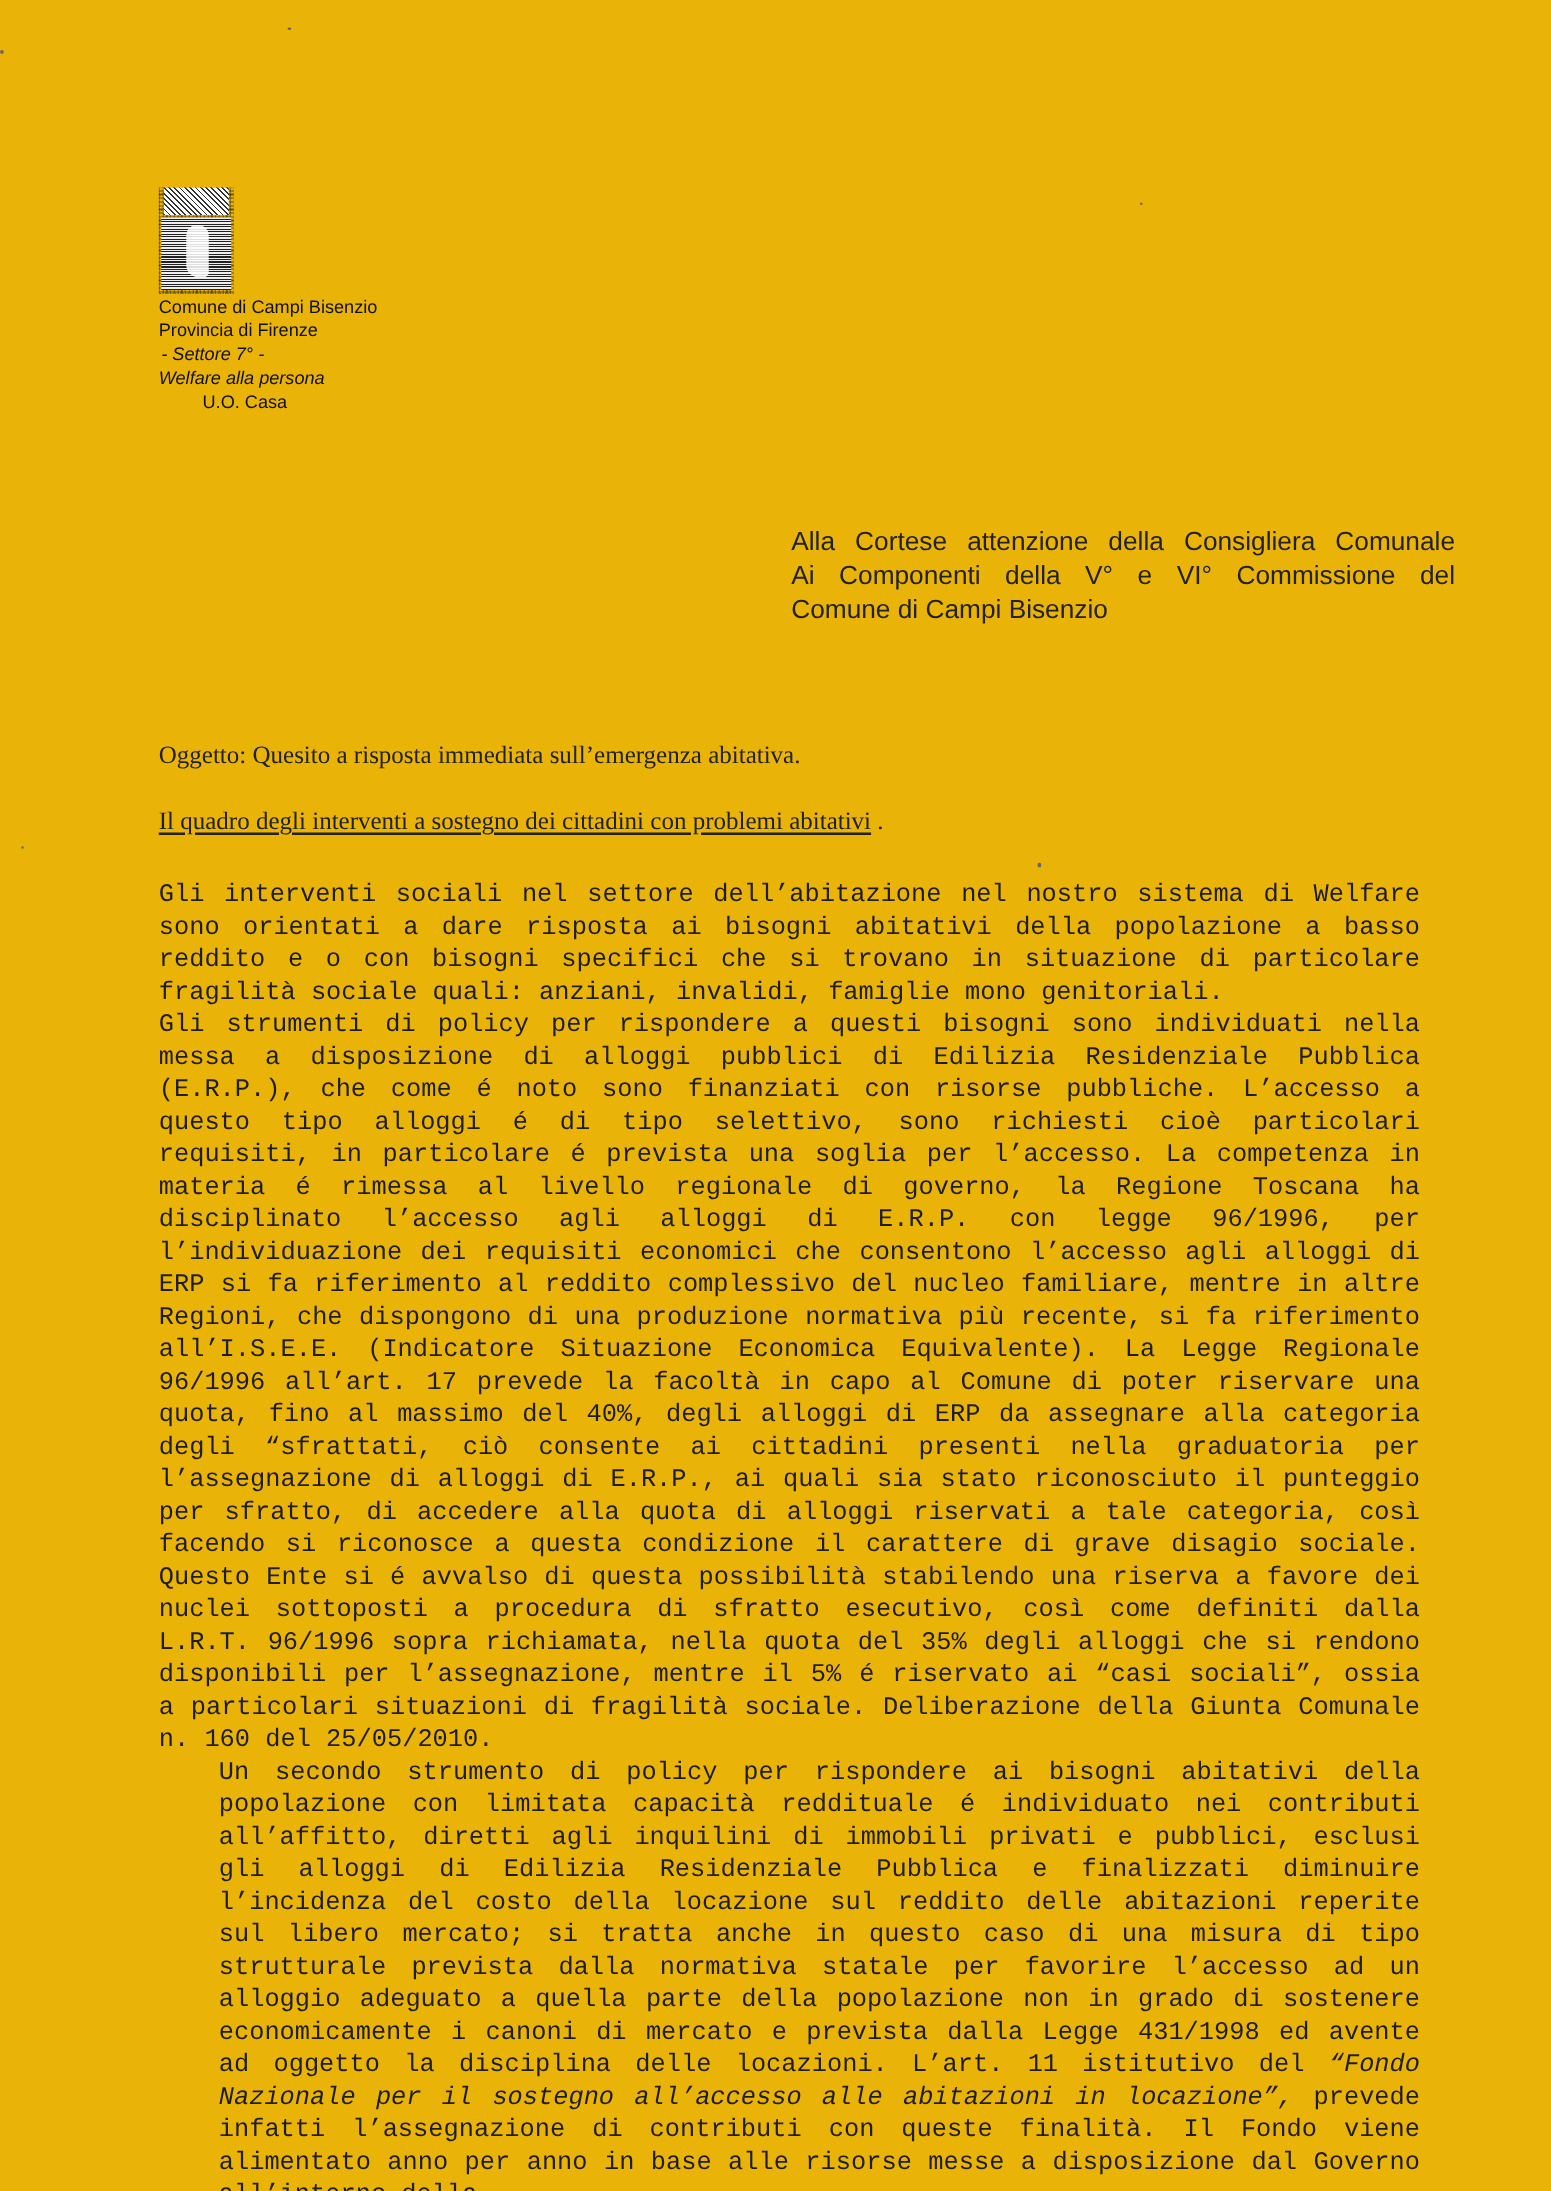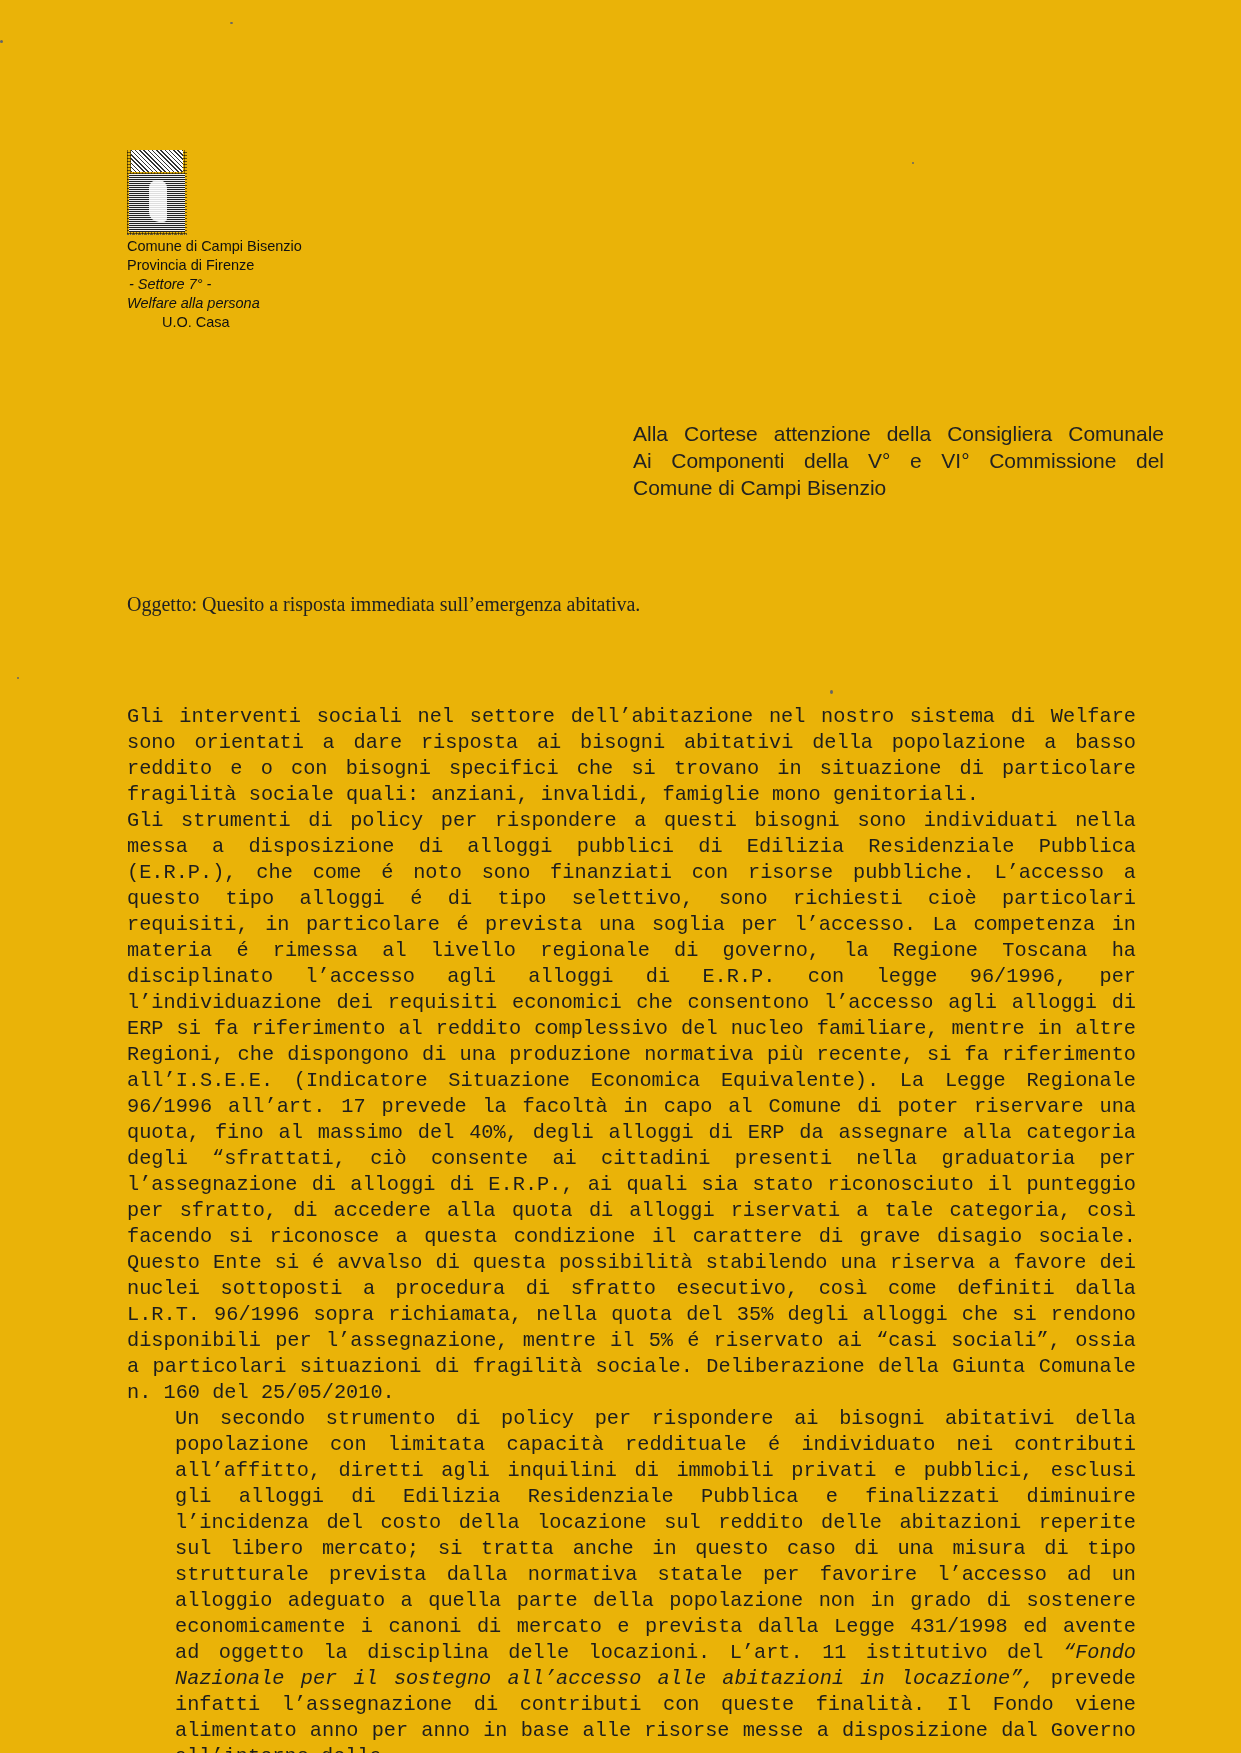--- a/index.html
+++ b/index.html
@@ -60,20 +60,23 @@
   </div>
 
   <div class="recipients">
     <div class="j">Alla Cortese attenzione della Consigliera Comunale</div>
     <div class="j">Ai Componenti della V° e VI° Commissione del</div>
     <div>Comune di Campi Bisenzio</div>
   </div>
 
   <div class="subject">Oggetto: Quesito a risposta immediata  sull’emergenza abitativa.</div>
 
+  <div class="heading">
+    <span class="u">Il quadro degli interventi a sostegno dei cittadini con problemi abitativi</span><span> .</span>
+  </div>
 
   <div class="body-text">
     <p>Gli interventi sociali nel settore dell’abitazione nel nostro sistema di Welfare sono orientati a dare risposta ai bisogni abitativi  della popolazione a basso reddito e o con bisogni  specifici che si trovano in situazione di particolare fragilità sociale quali: anziani, invalidi, famiglie mono genitoriali.</p>
     <p>Gli strumenti di policy per rispondere a questi bisogni sono individuati nella messa a disposizione di alloggi pubblici di Edilizia Residenziale Pubblica (E.R.P.), che come é noto sono finanziati con risorse pubbliche. L’accesso a questo tipo alloggi é di tipo selettivo,  sono richiesti cioè particolari requisiti, in particolare é prevista una soglia per l’accesso. La competenza in materia é rimessa al livello regionale di governo, la Regione Toscana ha disciplinato l’accesso agli alloggi di E.R.P. con legge 96/1996, per l’individuazione dei requisiti economici che consentono l’accesso agli alloggi di ERP si fa riferimento al reddito complessivo del nucleo familiare, mentre in altre Regioni, che dispongono di una produzione normativa più recente, si fa riferimento all’I.S.E.E. (Indicatore Situazione Economica Equivalente). La Legge Regionale 96/1996 all’art. 17 prevede la facoltà in capo al Comune di poter riservare una quota, fino al massimo del 40%, degli alloggi di ERP da assegnare alla categoria degli “sfrattati, ciò consente ai cittadini presenti nella graduatoria per l’assegnazione di alloggi di E.R.P., ai quali sia stato riconosciuto il punteggio per sfratto, di accedere alla quota di alloggi riservati a tale categoria, così facendo si riconosce a questa condizione il carattere di grave disagio sociale. Questo Ente si é avvalso di questa possibilità stabilendo una riserva a favore dei nuclei sottoposti a procedura di sfratto esecutivo, così come definiti dalla L.R.T. 96/1996 sopra richiamata, nella quota del 35% degli alloggi che si rendono disponibili per l’assegnazione, mentre il 5% é riservato ai “casi sociali”, ossia a particolari situazioni di fragilità sociale. Deliberazione della Giunta Comunale n. 160 del 25/05/2010.</p>
     <p class="last"><span>Un secondo strumento di policy  per rispondere ai bisogni abitativi della popolazione con limitata capacità reddituale é individuato nei contributi all’affitto, diretti agli inquilini di immobili privati e pubblici, esclusi gli alloggi di Edilizia Residenziale Pubblica e finalizzati diminuire l’incidenza del costo della locazione sul reddito delle abitazioni reperite sul libero mercato; si tratta anche in questo caso di una misura di tipo strutturale prevista dalla normativa statale per favorire l’accesso ad un alloggio adeguato a quella parte della popolazione non in grado di sostenere economicamente i canoni di mercato e prevista dalla Legge 431/1998 ed avente ad oggetto la disciplina delle locazioni.  L’art. 11  istitutivo del </span><em>“Fondo Nazionale per il sostegno all’accesso alle abitazioni in locazione”,</em><span> prevede infatti l’assegnazione di contributi  con queste finalità. Il Fondo viene alimentato anno per anno in base alle risorse messe a disposizione dal Governo all’interno della</span></p>
   </div>
 
   <div class="speck" style="left:0;top:40px;width:3px;height:3px;"></div>
   <div class="speck" style="left:230px;top:22px;width:3px;height:2px;"></div>
   <div class="speck" style="left:912px;top:162px;width:2px;height:2px;"></div>

